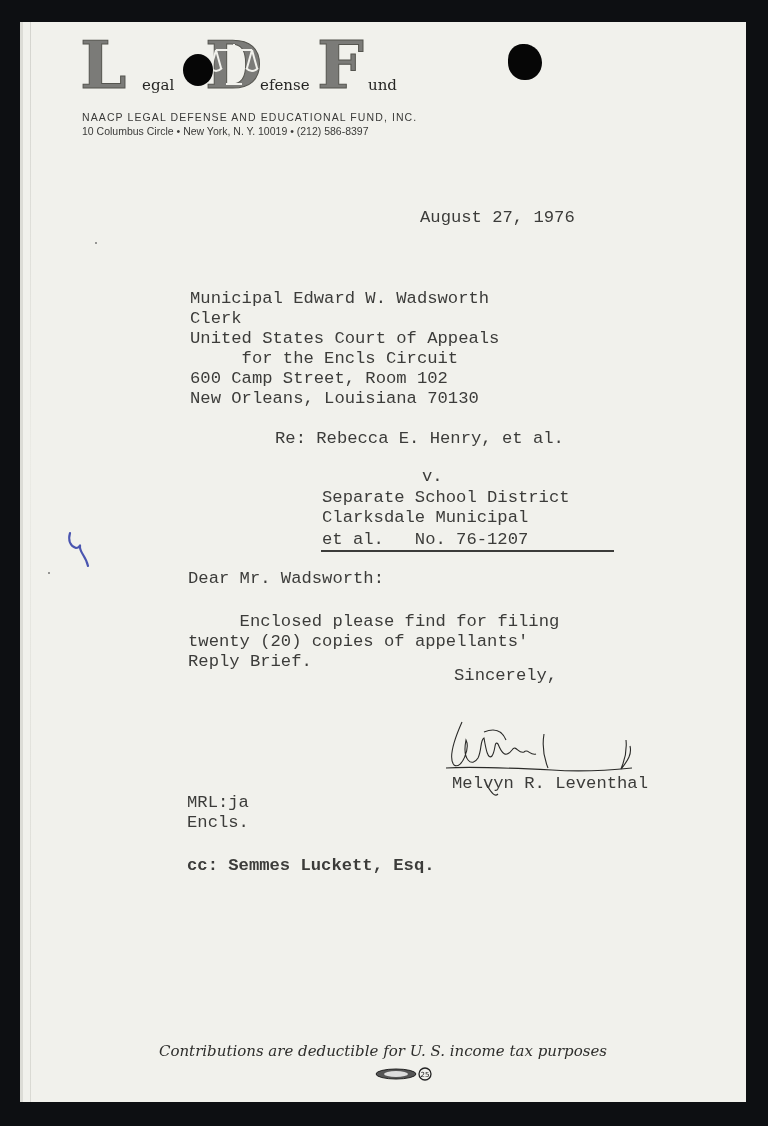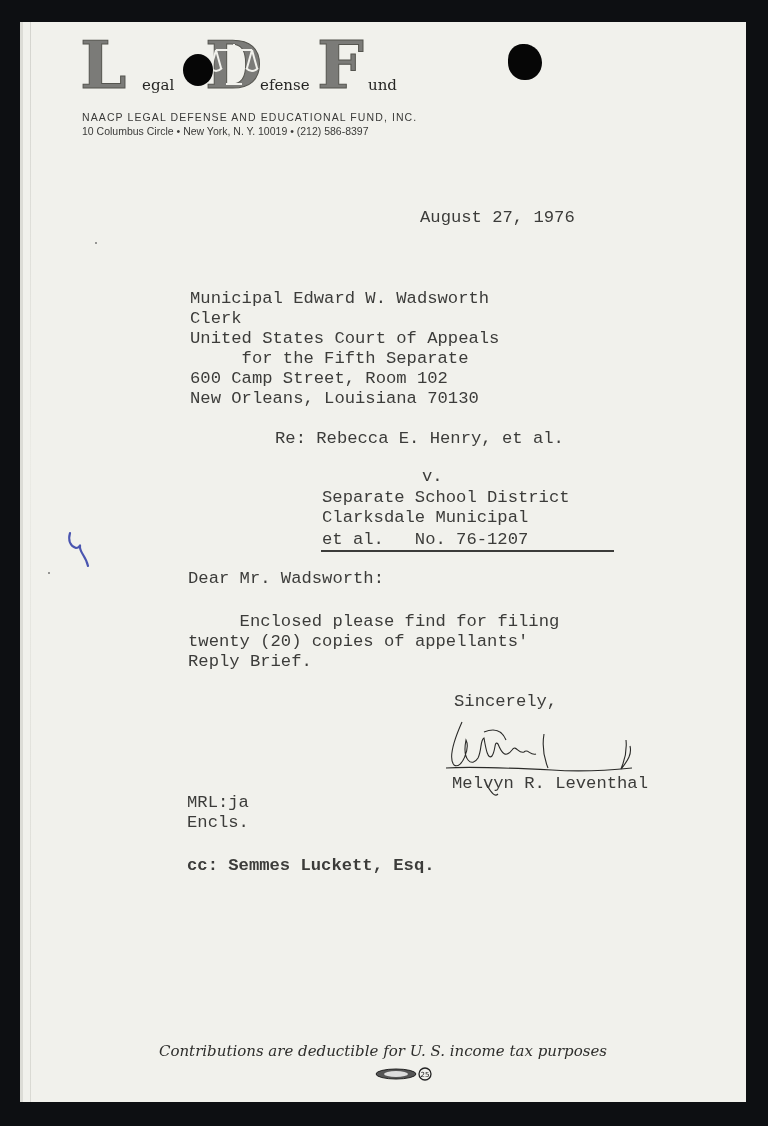--- a/index.html
+++ b/index.html
@@ -56,21 +56,21 @@
   }
   .date { left: 400px; top: 186px; }
   .addr { left: 170px; top: 267px; }
   .re { left: 255px; top: 407px; }
   .re-v { left: 402px; top: 445px; }
   .re-party { left: 302px; top: 466px; }
   .re-case { left: 302px; top: 508px; }
   .re-underline { position: absolute; left: 301px; top: 528px; width: 293px; height: 1.5px; background: #3c3c3a; }
   .salutation { left: 168px; top: 547px; }
   .bodytext { left: 168px; top: 590px; }
-  .closing { left: 434px; top: 670px; }
+  .closing { left: 434px; top: 644px; }
   .signer { left: 432px; top: 752px; }
   .initials { left: 167px; top: 771px; }
   .cc { left: 167px; top: 834px; font-weight: bold; }
   .signature { position: absolute; left: 412px; top: 688px; width: 215px; height: 90px; }
   .margin-mark { position: absolute; left: 40px; top: 504px; width: 40px; height: 50px; }
   .dot { position: absolute; width: 2px; height: 2px; background: #777; border-radius: 50%; }
   .footer {
     position: absolute; left: 0; width: 100%; top: 1020px; text-align: center;
     font-family: "DejaVu Serif", serif; font-style: italic; font-size: 15px; color: #2e2e2c;
   }
@@ -104,21 +104,21 @@
     <span class="word w-fund">und</span>
   </div>
   <div class="punch punch-1"></div>
   <div class="punch punch-2"></div>
 
   <div class="org-name">NAACP LEGAL DEFENSE AND EDUCATIONAL FUND, INC.</div>
   <div class="org-addr">10 Columbus Circle • New York, N. Y. 10019 • (212) 586-8397</div>
 
   <div class="tw date">August 27, 1976</div>
 
-  <div class="tw addr"><div>Municipal Edward W. Wadsworth</div><div>Clerk</div><div>United States Court of Appeals</div><div>     for the Fifth Separate</div><div>600 Camp Street, Room 102</div><div>New Orleans, Louisiana 70130</div></div>
+  <div class="tw addr"><div>Municipal Edward W. Wadsworth</div><div>Clerk</div><div>United States Court of Appeals</div><div>     for the Encls Circuit</div><div>600 Camp Street, Room 102</div><div>New Orleans, Louisiana 70130</div></div>
 
   <div class="tw re"><span>Re:</span> <span>Rebecca E. Henry, et al.</span></div>
   <div class="tw re-v">v.</div>
   <div class="tw re-party"><div>Separate School District</div><div>Clarksdale Municipal</div></div>
   <div class="tw re-case">et al.   No. 76-1207</div>
   <div class="re-underline"></div>
 
   <div class="tw salutation">Dear Mr. Wadsworth:</div>
 
   <div class="tw bodytext"><div>     Enclosed please find for filing</div><div>twenty (20) copies of appellants'</div><div>Reply Brief.</div></div>

